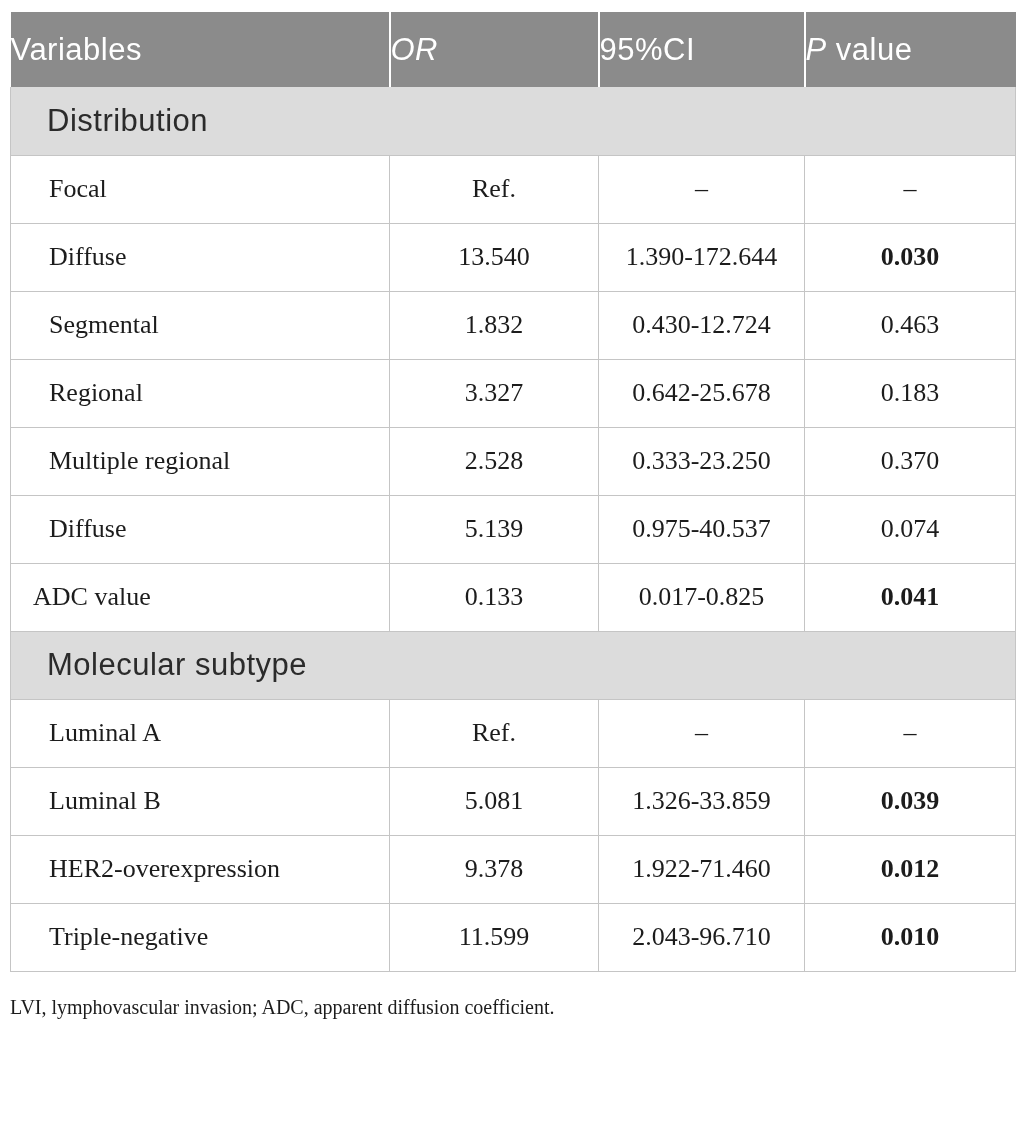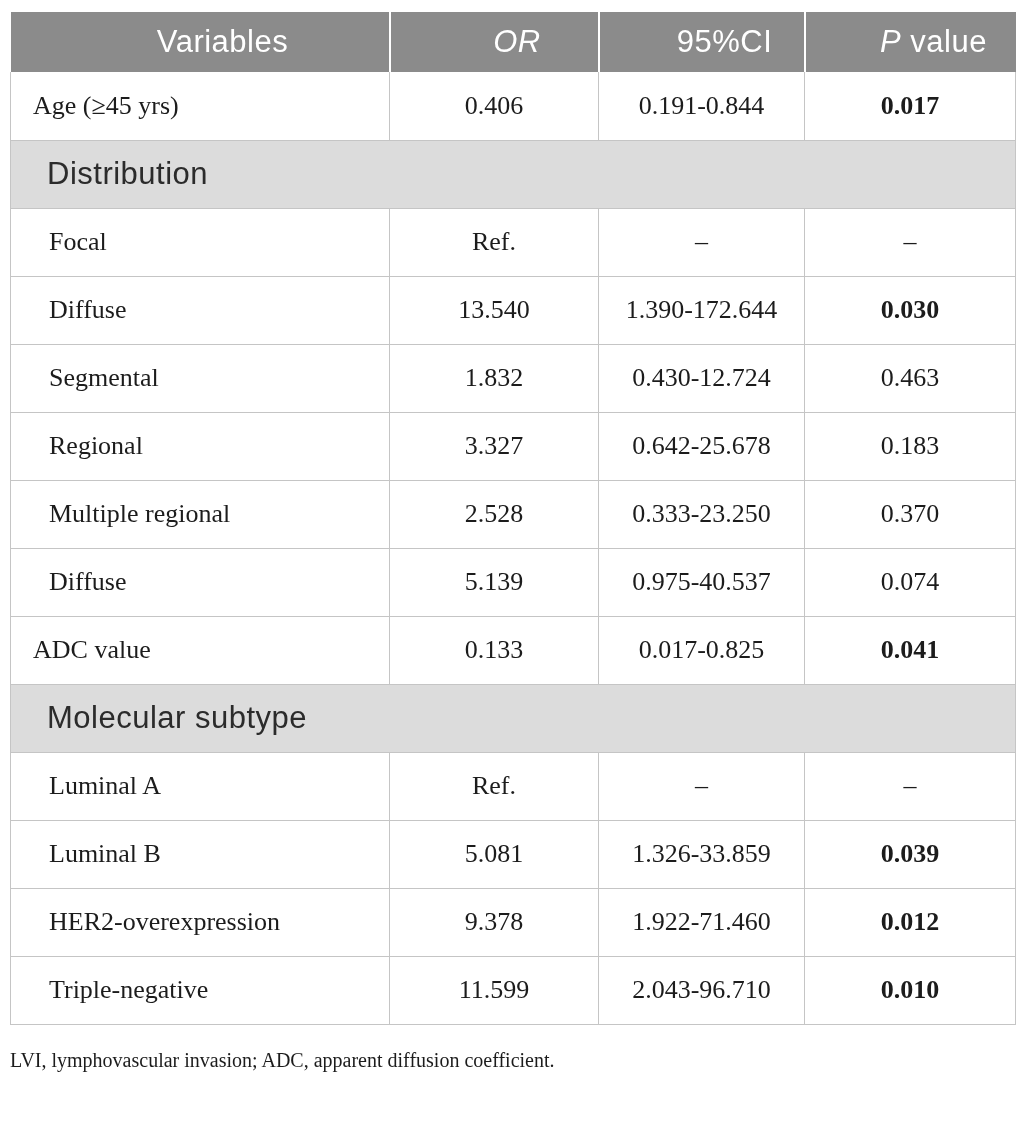--- a/index.html
+++ b/index.html
@@ -30,28 +30,28 @@
     table-layout: fixed;
     width: 1005px;
   }
   thead th {
     background: var(--header_bg);
     color: var(--header_text);
     font-family: "Liberation Sans", sans-serif;
     font-weight: 400;
     font-size: 31px;
     letter-spacing: 0.5px;
-    height: 60px;
-    text-align: center;
+    height: 75px;
+    text-align: left;
     vertical-align: middle;
     border: none;
     padding: 0;
   }
   thead th + th { border-left: 2px solid #ffffff; }
-  thead .it { font-style: italic; margin-left: 46px; }
+  thead .it { font-style: italic; }
   tbody td {
     border: 1px solid var(--grid);
     height: 68px;
     font-size: 26px;
     vertical-align: middle;
     padding: 0;
     background: #ffffff;
   }
   tbody tr:first-child td { border-top: none; }
   td.cell-label {
@@ -92,26 +92,20 @@
     </colgroup>
     <thead>
       <tr>
         <th><span class="it"></span><span>Variables</span></th>
         <th><span class="it">OR</span><span></span></th>
         <th><span class="it"></span><span>95%CI</span></th>
         <th><span class="it">P</span><span> value</span></th>
       </tr>
     </thead>
     <tbody>
-        <tr class="data-row p-bold">
-      <td class="cell-label">Age (≥45 yrs)</td>
-      <td class="cell-num cell-or">0.406</td>
-      <td class="cell-num cell-ci">0.191-0.844</td>
-      <td class="cell-num cell-p">0.017</td>
-    </tr>
         <tr class="section-row">
       <td colspan="4">Distribution</td>
     </tr>
         <tr class="data-row indent">
       <td class="cell-label">Focal</td>
       <td class="cell-num cell-or">Ref.</td>
       <td class="cell-num cell-ci">–</td>
       <td class="cell-num cell-p">–</td>
     </tr>
         <tr class="data-row indent p-bold">

